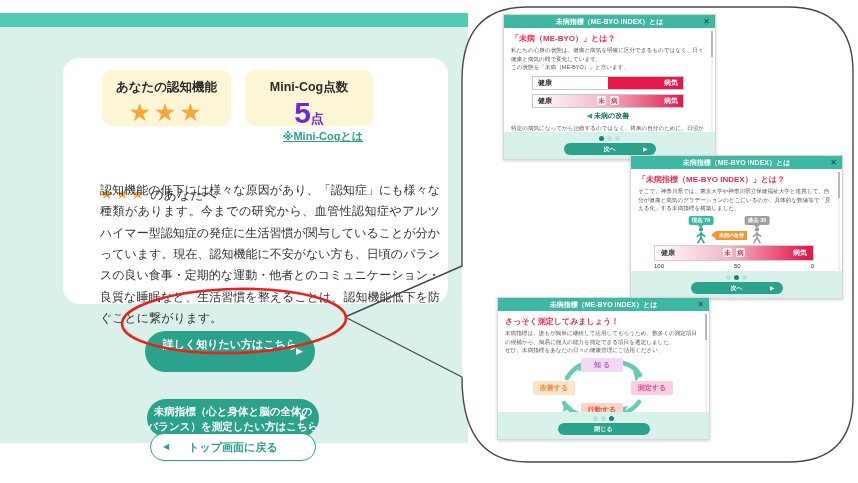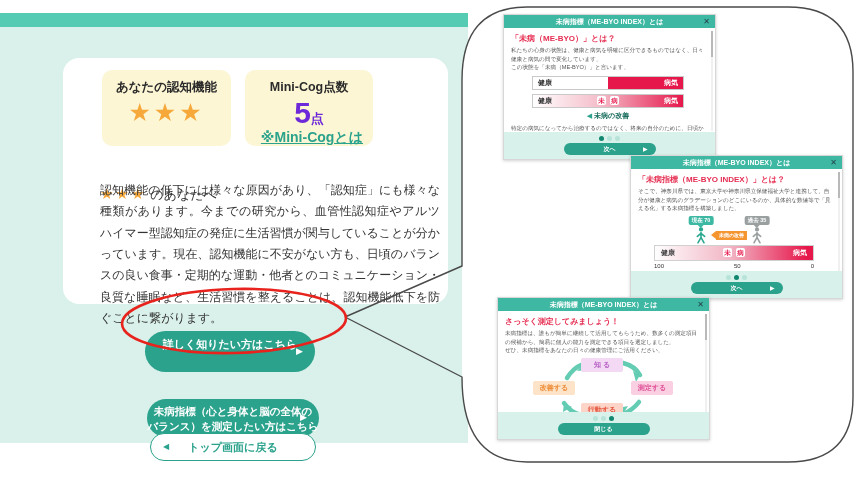--- a/index.html
+++ b/index.html
@@ -4,29 +4,29 @@
 <style>
   html,body{margin:0;padding:0;background:#fff;}
   #canvas{position:relative;width:858px;height:483px;background:#ffffff;overflow:hidden;
           font-family:"Liberation Sans","DejaVu Sans",sans-serif;}
 
   
   .teal-band{position:absolute;left:0;top:13px;width:468px;height:14px;background:#56cbb4;}
   .mint-panel{position:absolute;left:0;top:27px;width:468px;height:416px;background:#d9f1ea;}
   .white-card{position:absolute;left:63px;top:31px;width:385px;height:246px;background:#ffffff;border-radius:16px;}
 
-  .ycard{position:absolute;top:12px;height:76px;background:#fcf6d4;border-radius:10px;text-align:center;box-sizing:border-box;padding-top:9px;}
+  .ycard{position:absolute;top:12px;height:56px;background:#fcf6d4;border-radius:10px;text-align:center;box-sizing:border-box;padding-top:9px;}
   .ycard1{left:39px;width:129px;}
   .ycard2{left:173px;width:128px;margin-left:9px;}
   .ycard-title{font-size:12.5px;font-weight:bold;color:#2b2b2b;}
   .star-row{font-size:25px;color:#f7a83b;letter-spacing:3px;line-height:1.3;}
   .score-line{line-height:1.0;margin-top:2px;color:#6d28d9;}
   .score-num{font-size:30px;font-weight:bold;}
   .score-unit{font-size:13px;font-weight:bold;}
-  .minicog-link{display:block;margin-top:1px;margin-right:10px;text-align:right;font-size:14px;color:#2ba28c;text-decoration:underline;font-weight:bold;}
+  .minicog-link{display:block;margin-top:1px;margin-right:10px;text-align:right;font-size:11px;color:#2ba28c;text-decoration:underline;font-weight:bold;}
 
   .greeting{position:absolute;left:37px;top:99px;font-size:13px;font-weight:normal;color:#333;margin-top:28px;}
   .greeting .g-stars{color:#f7a83b;font-size:15px;letter-spacing:2px;margin-right:4px;}
   .paragraph{position:absolute;left:37px;top:122px;width:340px;font-size:12px;line-height:1.78;color:#333;text-align:justify;}
 
   .tbtn{position:absolute;background:#2ba28c;border-radius:21px;color:#fff;font-weight:bold;text-align:center;box-sizing:border-box;}
   .tbtn .arr{position:absolute;right:12px;top:50%;transform:translateY(-50%);font-size:9px;}
   .btn1{left:145px;top:304px;width:170px;height:41px;font-size:11px;line-height:1.45;padding-top:6px;}
   .btn2{left:147px;top:372px;width:172px;height:38px;font-size:10.5px;line-height:1.45;padding-top:5px;}
   .btn3{position:absolute;left:150px;top:406px;width:166px;height:28px;background:#fff;border:1.5px solid #2ba28c;border-radius:15px;

